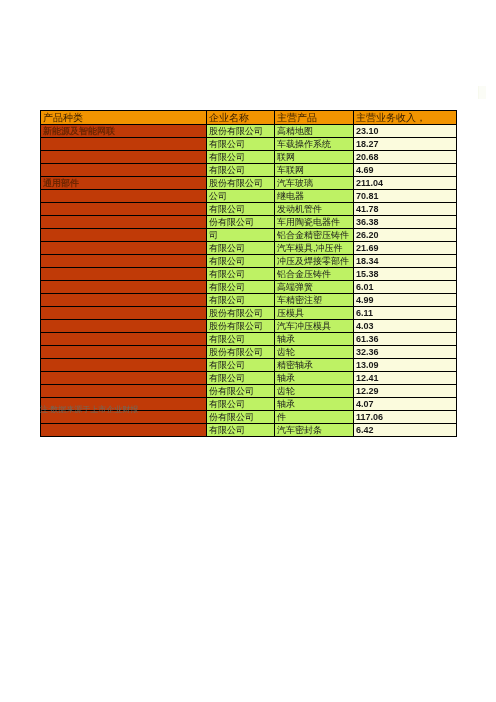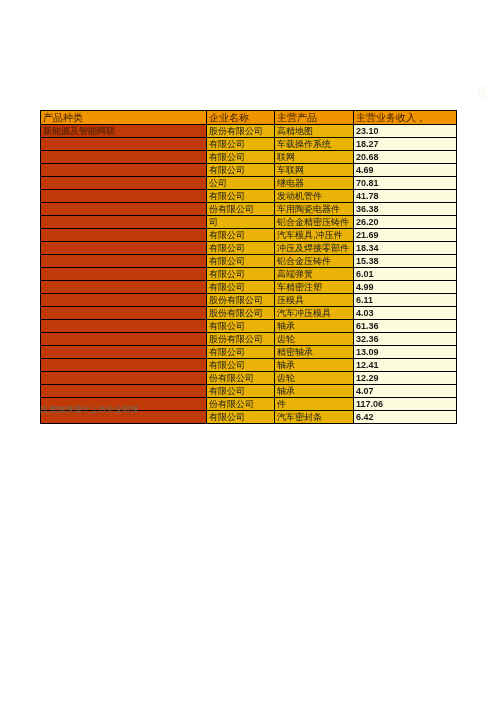--- a/index.html
+++ b/index.html
@@ -75,21 +75,21 @@
     color: #7a2a00;
     font-size: 9px;
     font-weight: bold;
   }
   table.grid td.cat.has-label {
     color: #6e2500;
   }
 
   
   table.grid td.cell {
-    background: #eab308;
+    background: #bef264;
     color: #1a1a1a;
     font-size: 9px;
   }
   table.grid td.num {
     background: #fbfbdd;
     color: #1a1a1a;
     font-size: 9px;
     font-weight: bold;
   }
 
@@ -144,20 +144,26 @@
           <td class="cell">联网</td>
           <td class="num">20.68</td>
         </tr>
         <tr>
           <td class="cat"></td>
           <td class="cell">有限公司</td>
           <td class="cell">车联网</td>
           <td class="num">4.69</td>
         </tr>
         <tr>
+          <td class="cat has-label">通用部件</td>
+          <td class="cell">股份有限公司</td>
+          <td class="cell">汽车玻璃</td>
+          <td class="num">211.04</td>
+        </tr>
+        <tr>
           <td class="cat"></td>
           <td class="cell">公司</td>
           <td class="cell">继电器</td>
           <td class="num">70.81</td>
         </tr>
         <tr>
           <td class="cat"></td>
           <td class="cell">有限公司</td>
           <td class="cell">发动机管件</td>
           <td class="num">41.78</td>

